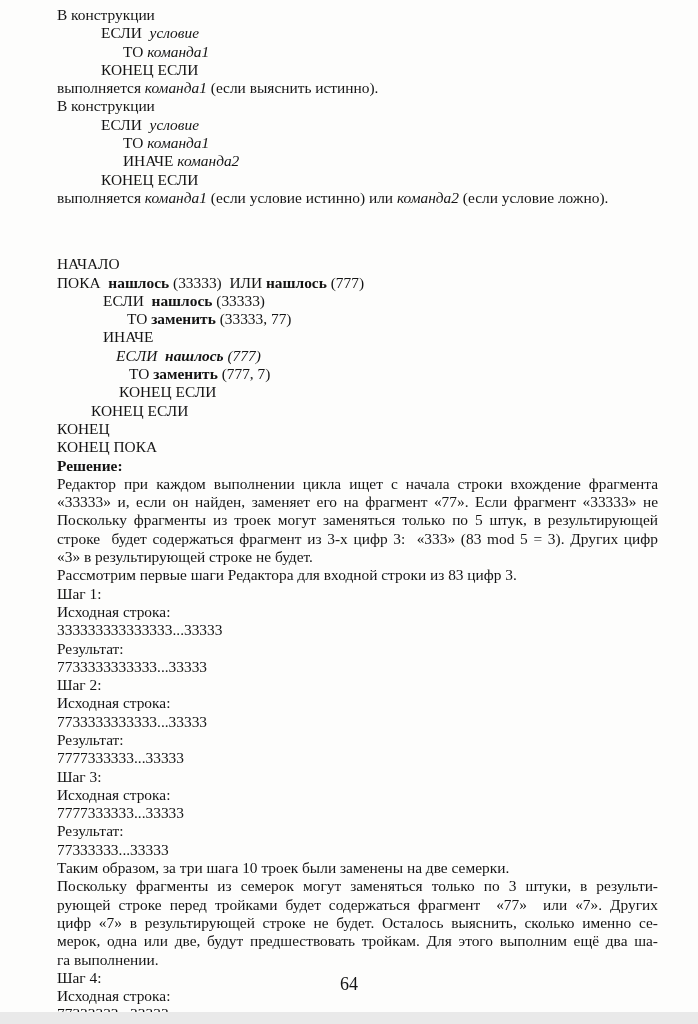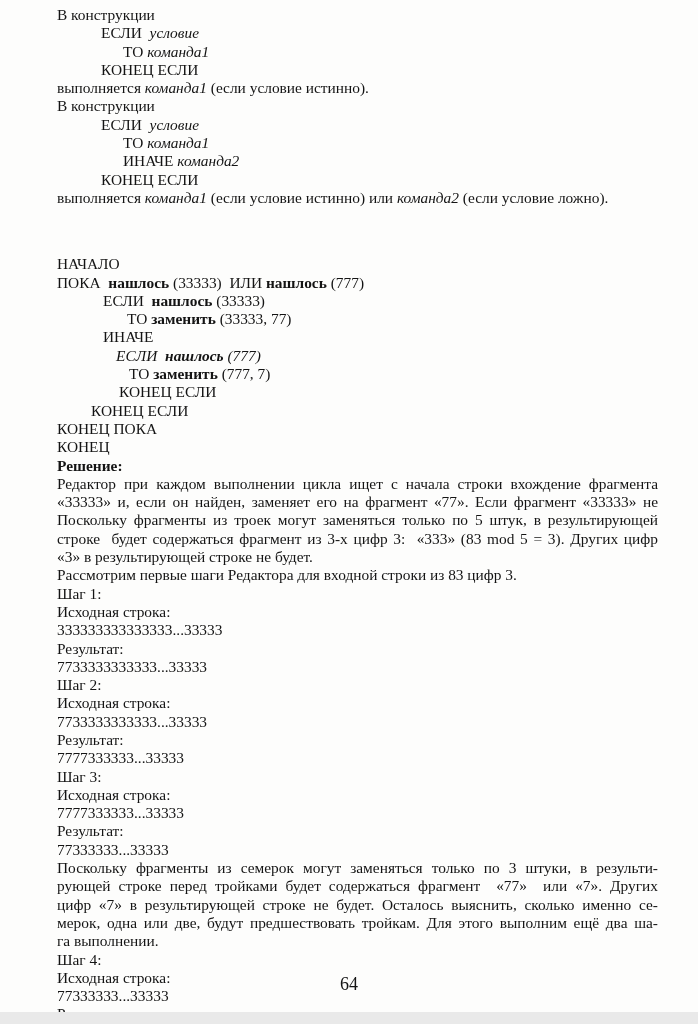--- a/index.html
+++ b/index.html
@@ -56,21 +56,21 @@
 <body>
 
 <div class="page">
   <div class="content">
 
     <div>
       <div class="line"><span>В конструкции</span></div>
       <div class="line ind-if"><span>ЕСЛИ  </span><span class="it">условие</span></div>
       <div class="line ind-to"><span>ТО </span><span class="it">команда1</span></div>
       <div class="line ind-if"><span>КОНЕЦ ЕСЛИ</span></div>
-      <div class="line"><span>выполняется </span><span class="it">команда1</span><span> (если условие истинно).</span></div>
+      <div class="line"><span>выполняется </span><span class="it">команда1</span><span> (если выяснить истинно).</span></div>
     </div>
 
     <div>
       <div class="line"><span>В конструкции</span></div>
       <div class="line ind-if"><span>ЕСЛИ  </span><span class="it">условие</span></div>
       <div class="line ind-to"><span>ТО </span><span class="it">команда1</span></div>
       <div class="line ind-to"><span>ИНАЧЕ </span><span class="it">команда2</span></div>
       <div class="line ind-if"><span>КОНЕЦ ЕСЛИ</span></div>
       <div class="line"><span>выполняется </span><span class="it">команда1</span><span> (если условие истинно) или </span><span class="it">команда2</span><span> (если условие ложно).</span></div>
     </div>
@@ -83,22 +83,22 @@
     <div>
       <div class="line"><span>НАЧАЛО</span></div>
       <div class="line"><span>ПОКА  </span><span class="b">нашлось</span><span> (33333)  ИЛИ </span><span class="b">нашлось</span><span> (777)</span></div>
       <div class="line p-if"><span>ЕСЛИ  </span><span class="b">нашлось</span><span> (33333)</span></div>
       <div class="line p-to"><span>ТО </span><span class="b">заменить</span><span> (33333, 77)</span></div>
       <div class="line p-else"><span>ИНАЧЕ</span></div>
       <div class="line p-if2"><span>ЕСЛИ  </span><span class="b">нашлось</span><span> (777)</span></div>
       <div class="line p-to2"><span>ТО </span><span class="b">заменить</span><span> (777, 7)</span></div>
       <div class="line p-end2"><span>КОНЕЦ ЕСЛИ</span></div>
       <div class="line p-end1"><span>КОНЕЦ ЕСЛИ</span></div>
+      <div class="line"><span>КОНЕЦ</span></div>
       <div class="line"><span>КОНЕЦ ПОКА</span></div>
-      <div class="line"><span>КОНЕЦ</span></div>
     </div>
 
     <div>
       <div class="line b">Решение:</div>
 
       <div>
         <div class="line jl">Редактор при каждом выполнении цикла ищет с начала строки вхождение фрагмента</div>
         <div class="line jl">«33333» и, если он найден, заменяет его на фрагмент «77». Если фрагмент «33333» не</div>
       </div>
 
@@ -139,20 +139,21 @@
         <div class="srow">
             <span class="slabel">Исходная строка:</span>
             <span>7777333333...33333</span>
           </div>
         <div class="srow">
             <span class="slabel">Результат:</span>
             <span>77333333...33333</span>
           </div>
       </div>
 
+      <div class="line">Таким образом, за три шага 10 троек были заменены на две семерки.</div>
 
       <div>
         <div class="line jl">Поскольку фрагменты из семерок могут заменяться только по 3 штуки, в результи-</div>
         <div class="line jl">рующей строке перед тройками будет содержаться фрагмент  «77»  или «7». Других</div>
         <div class="line jl">цифр «7» в результирующей строке не будет. Осталось выяснить, сколько именно се-</div>
         <div class="line jl">мерок, одна или две, будут предшествовать тройкам. Для этого выполним ещё два ша-</div>
         <div class="line">га выполнении.</div>
       </div>
 
       <div>

